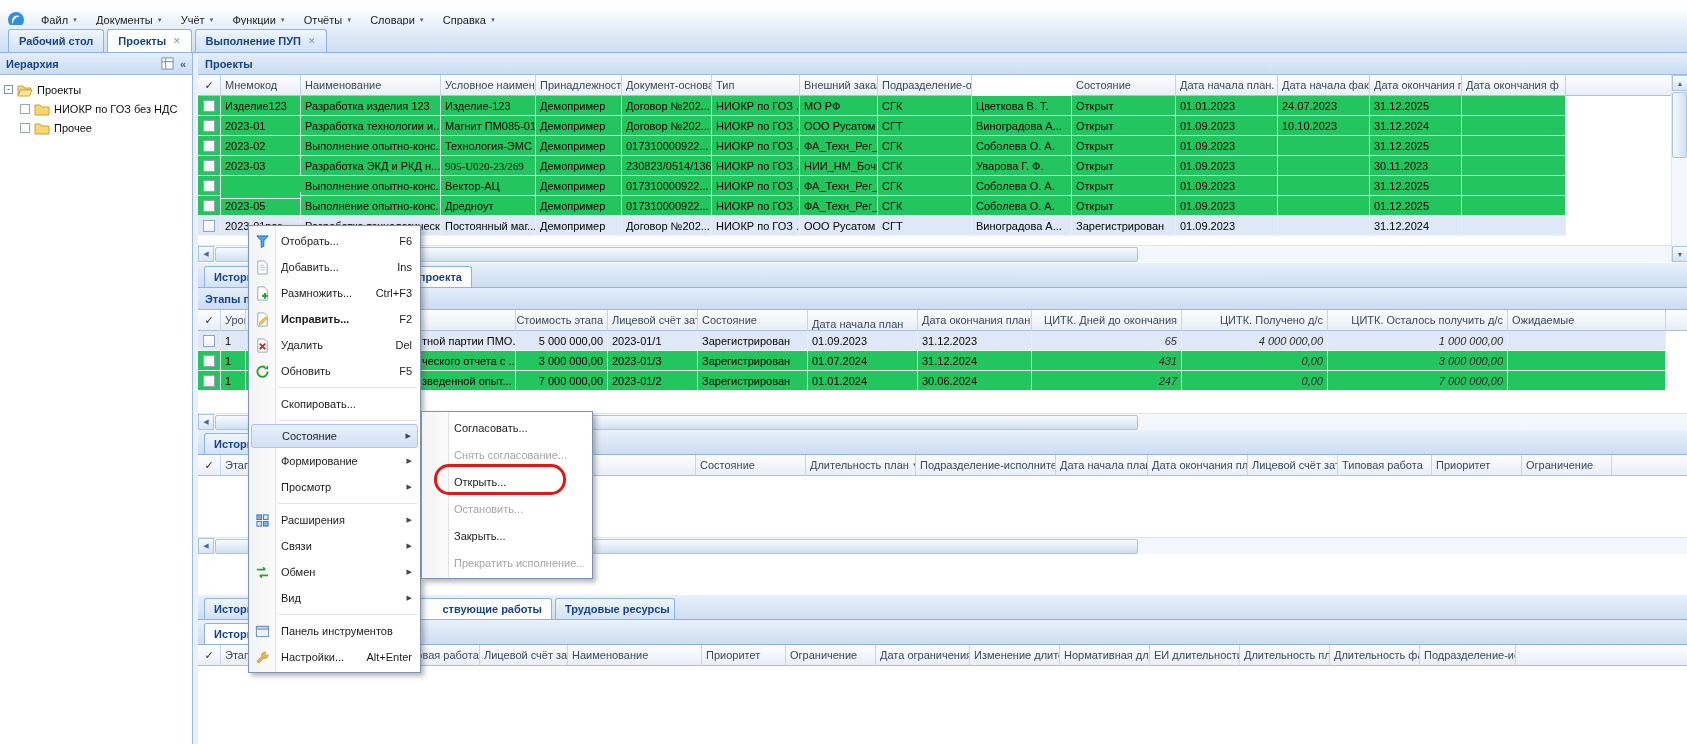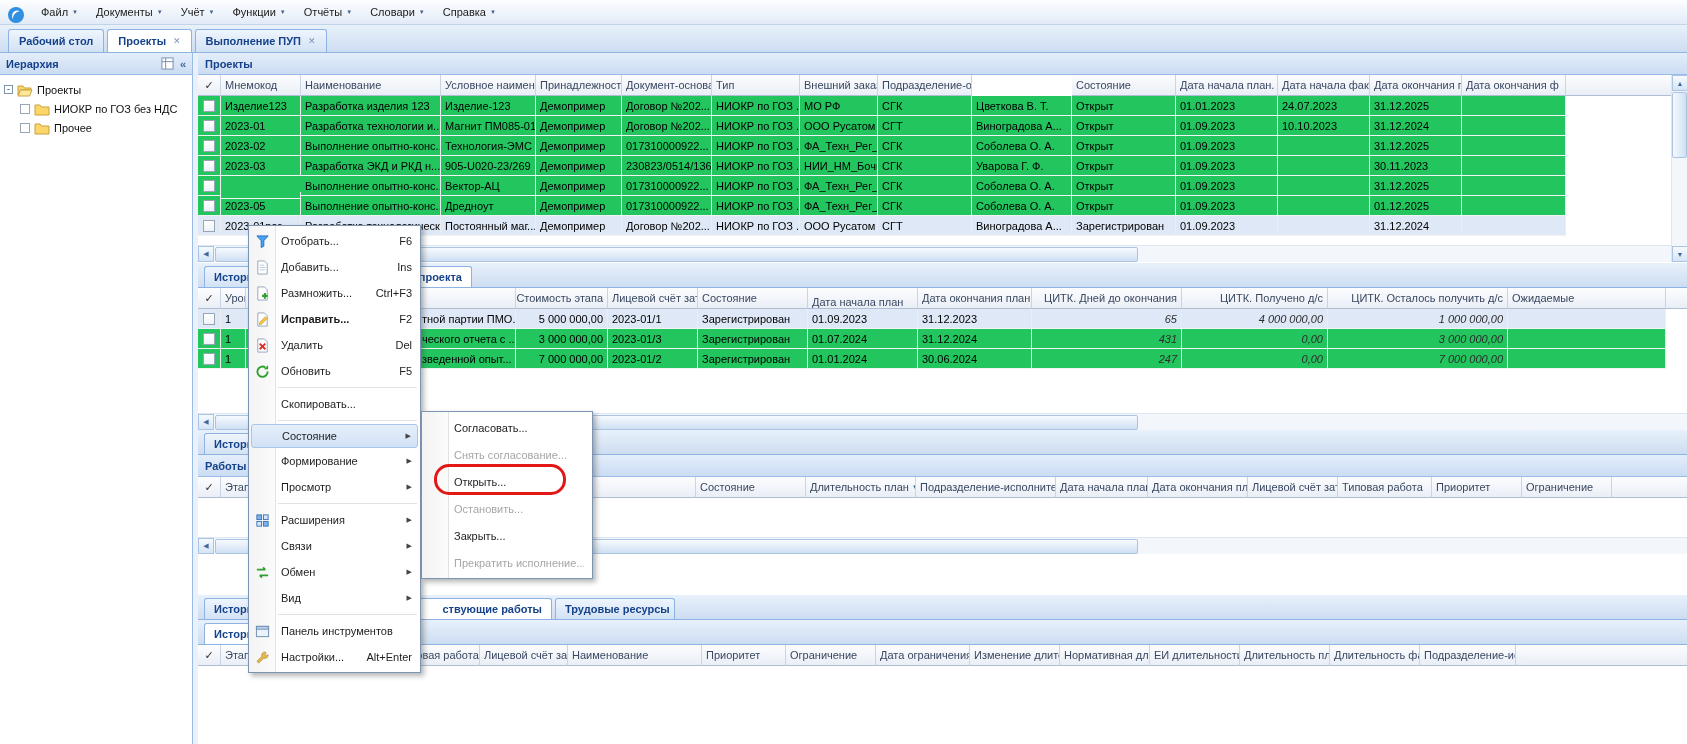--- a/index.html
+++ b/index.html
@@ -2,22 +2,22 @@
 <html><head>
 <meta charset="utf-8">
 <style>
   *{box-sizing:border-box;margin:0;padding:0}
   html,body{background:#fff}
   body{font-family:"Liberation Sans","DejaVu Sans",sans-serif;font-size:11px;color:#000}
   #stage{position:relative;width:1687px;height:744px;background:#fff;overflow:hidden}
   .abs{position:absolute}
 
   
-  .menubar{left:0;top:0;width:1687px;height:25px;background:linear-gradient(#fdfeff,#e1ebf7);
-    border-bottom:1px solid #c3d4e8;display:flex;align-items:flex-end;padding-left:5px}
+  .menubar{left:0;top:8px;width:1687px;height:25px;background:linear-gradient(#fdfeff,#e1ebf7);
+    border-bottom:1px solid #c3d4e8;display:flex;align-items:center;padding-left:5px}
   .logo{width:18px;height:18px;margin:0 7px 0 2px}
   .logo svg{width:18px;height:18px;display:block}
   .mbitems{display:flex;align-items:center;height:100%}
   .mitem{display:flex;align-items:center;gap:4px;padding:4px 9px;color:#1b1b1b;cursor:default}
   .mitem .caret{font-size:6px;color:#4a6489}
 
   
   .tabstrip{left:0;top:25px;width:1687px;height:28px;background:linear-gradient(#e8f1fb,#cdddf1);
     border-bottom:1px solid #8db2e3;display:flex;align-items:flex-end;padding-left:8px;gap:3px}
   .mtab{height:23px;display:flex;align-items:center;padding:0 10px;border:1px solid #8db2e3;border-bottom:none;
@@ -322,21 +322,21 @@
           <div class="cell" style="width: 92px;"></div>
           <div class="cell" style="width: 92px;">31.12.2025</div>
           <div class="cell" style="width: 104px;"></div>
         </div>
         <div class="grow">
           <div class="cell ccheck" style="width: 23px;">
             <span class="cb"></span>
           </div>
           <div class="cell" style="width: 80px;">2023-03</div>
           <div class="cell" style="width: 140px;">Разработка ЭКД и РКД н...</div>
-          <div class="cell" style="width: 95px;">905-U020-23/269</div>
+          <div class="cell" style="width: 95px; font-family: Liberation Serif, serif;">905-U020-23/269</div>
           <div class="cell" style="width: 86px;">Демопример</div>
           <div class="cell" style="width: 90px;">230823/0514/136</div>
           <div class="cell" style="width: 88px;">НИОКР по ГОЗ ...</div>
           <div class="cell" style="width: 78px;">НИИ_НМ_Бочв...</div>
           <div class="cell" style="width: 94px;">СГК</div>
           <div class="cell" style="width: 100px;">Уварова Г. Ф.</div>
           <div class="cell" style="width: 104px;">Открыт</div>
           <div class="cell" style="width: 102px;">01.09.2023</div>
           <div class="cell" style="width: 92px;"></div>
           <div class="cell" style="width: 92px;">30.11.2023</div>
@@ -409,20 +409,23 @@
   <div class="abs dstrip" id="strip1">
       <div class="dtab" style="width: 115px; justify-content: flex-start;">
         <span class="lbl">Истори...</span>
       </div>
       <div class="dtab active" style="width: 150px; justify-content: flex-end;">
         <span class="lbl">проекта</span>
       </div>
     </div>
 
   <div class="abs gsec" id="sec-stages">
+    <div class="section-hdr">
+      <span>Этапы п</span>
+    </div>
     <div class="ghead">
         <div class="hcell hcheck" style="width: 23px;">
           <span>✓</span>
         </div>
         <div class="hcell" style="width: 25px;">
           <span>Уров</span>
         </div>
         <div class="hcell" style="width: 270px;">
           <span></span>
         </div>
@@ -511,23 +514,20 @@
     </div>
   </div>
 
   <div class="abs dstrip" id="strip2">
       <div class="dtab" style="width: 115px; justify-content: flex-start;">
         <span class="lbl">Истори...</span>
       </div>
     </div>
 
   <div class="abs gsec" id="sec-works">
-    <div class="section-hdr">
-      <span>Работы</span>
-    </div>
     <div class="ghead">
         <div class="hcell hcheck" style="width: 23px;">
           <span>✓</span>
         </div>
         <div class="hcell" style="width: 85px;">
           <span>Этап</span>
         </div>
         <div class="hcell" style="width: 390px;">
           <span></span>
         </div>

